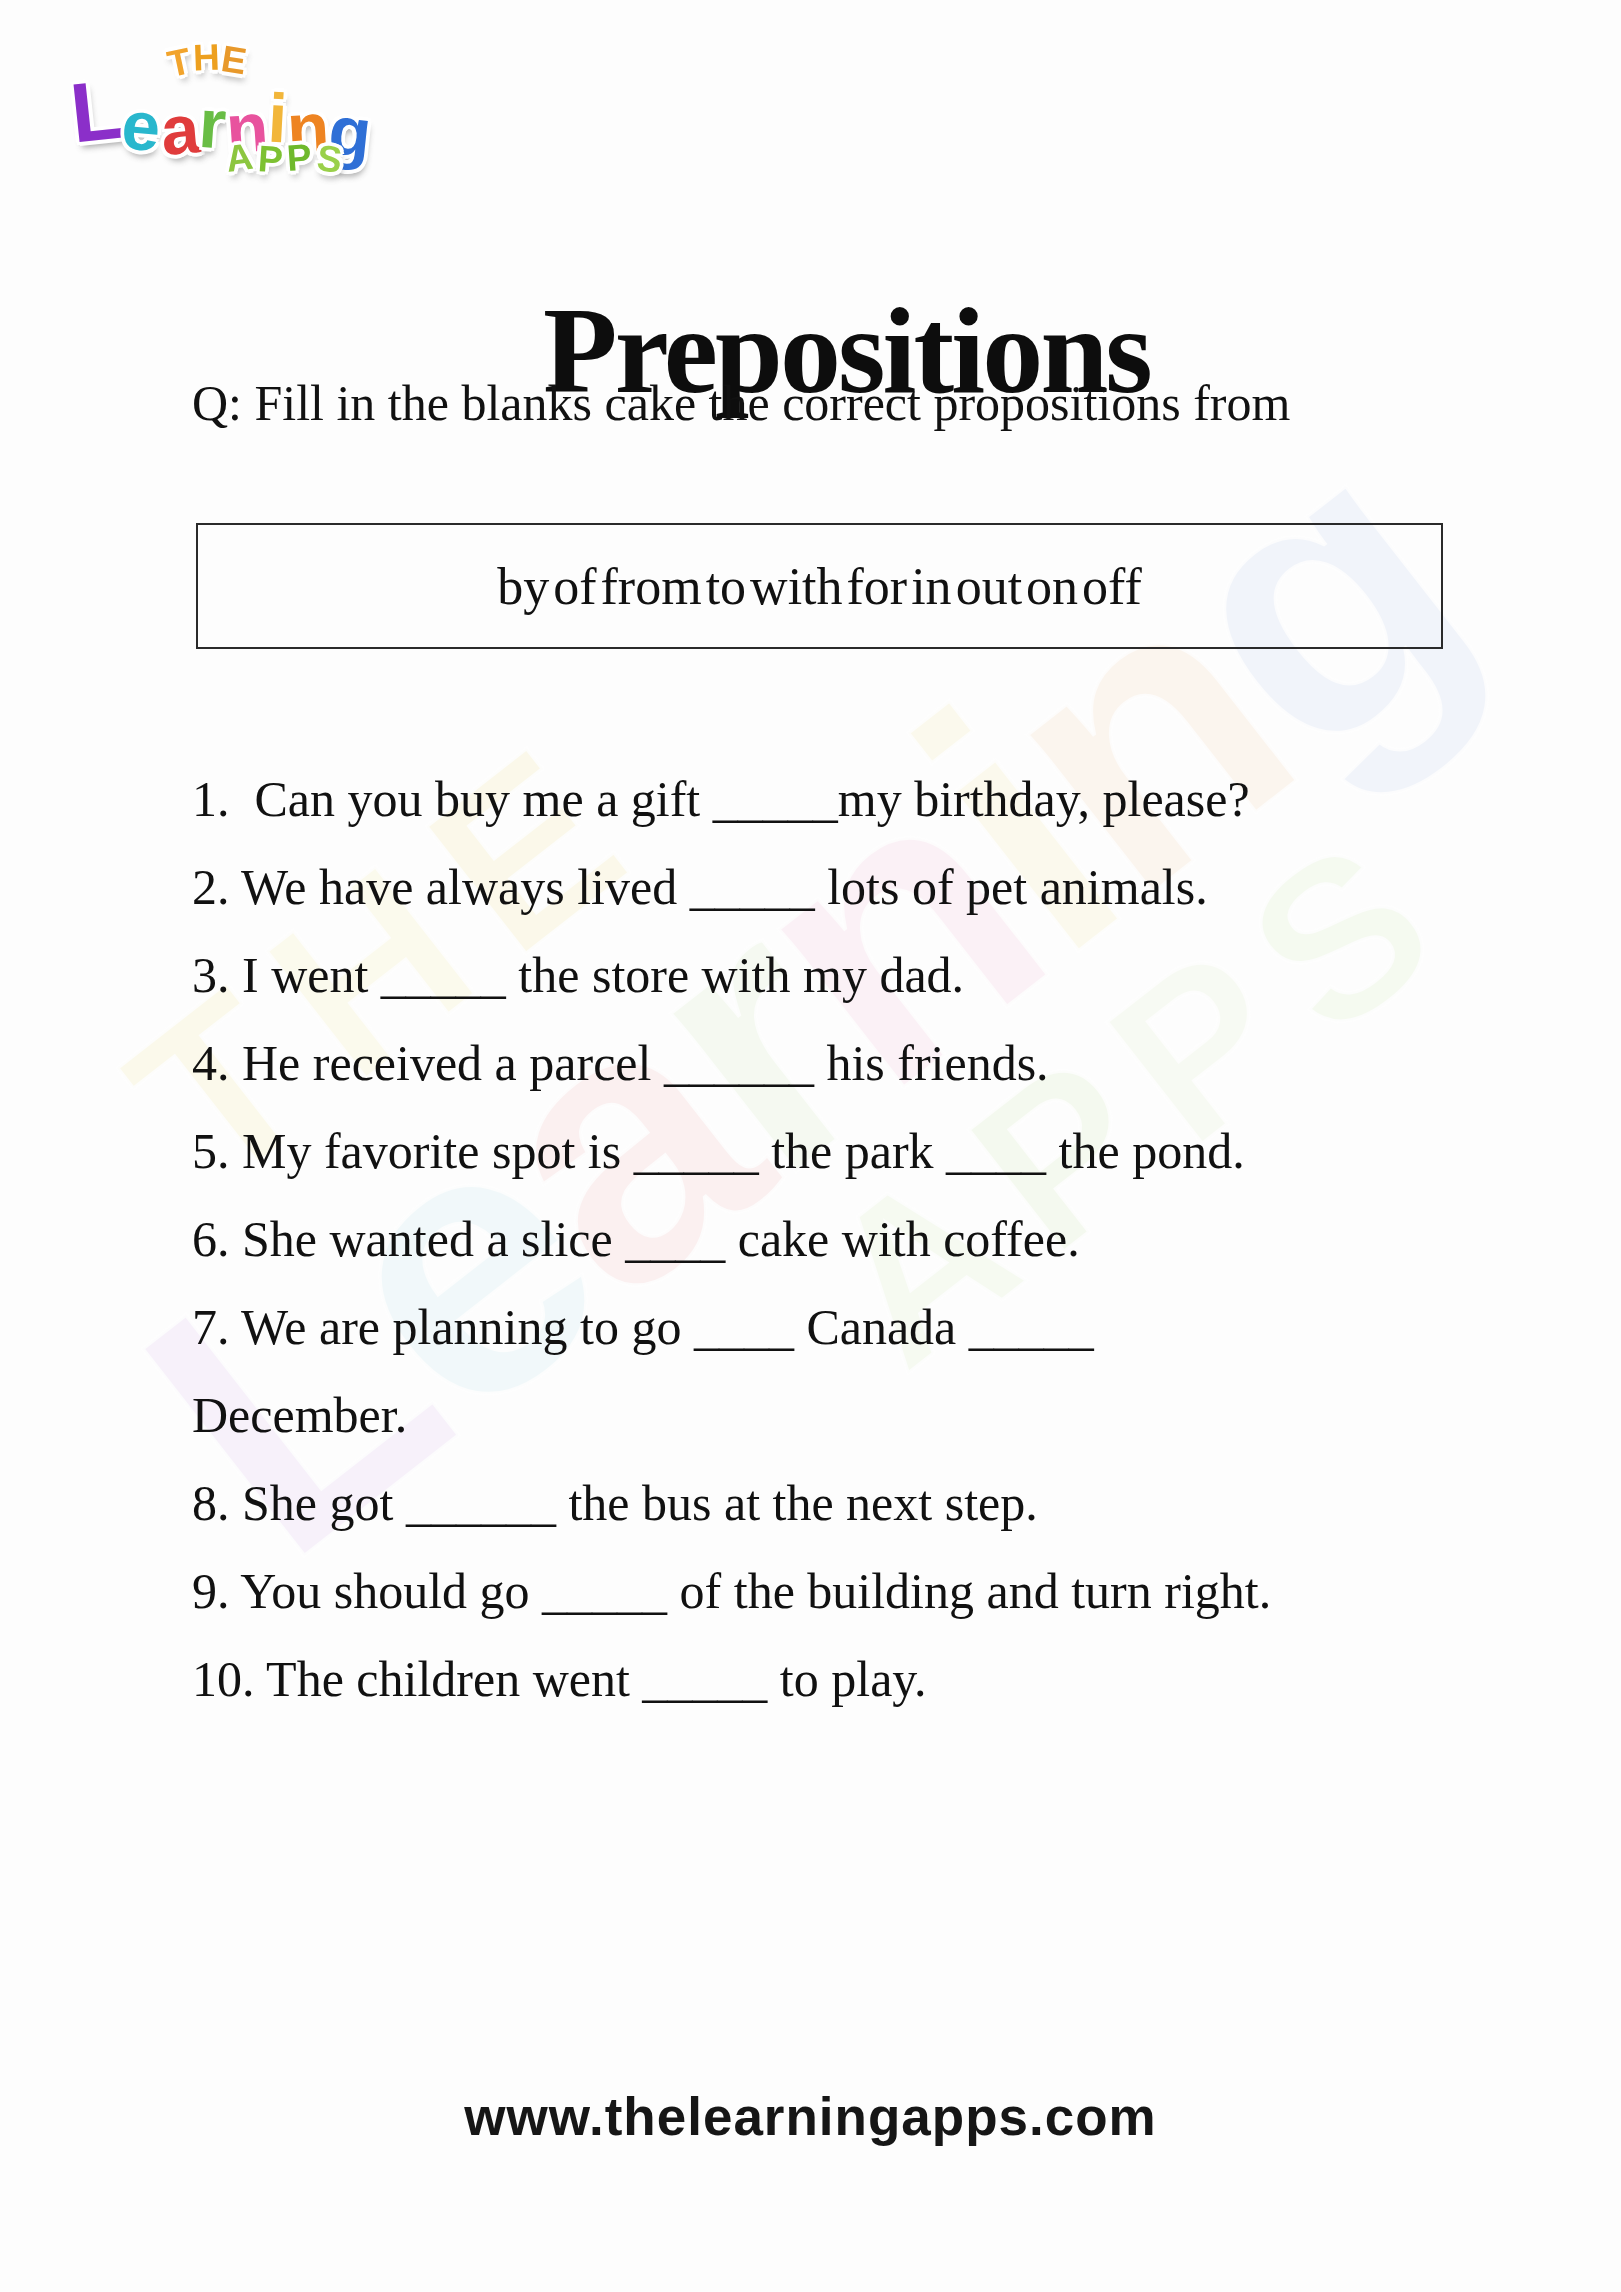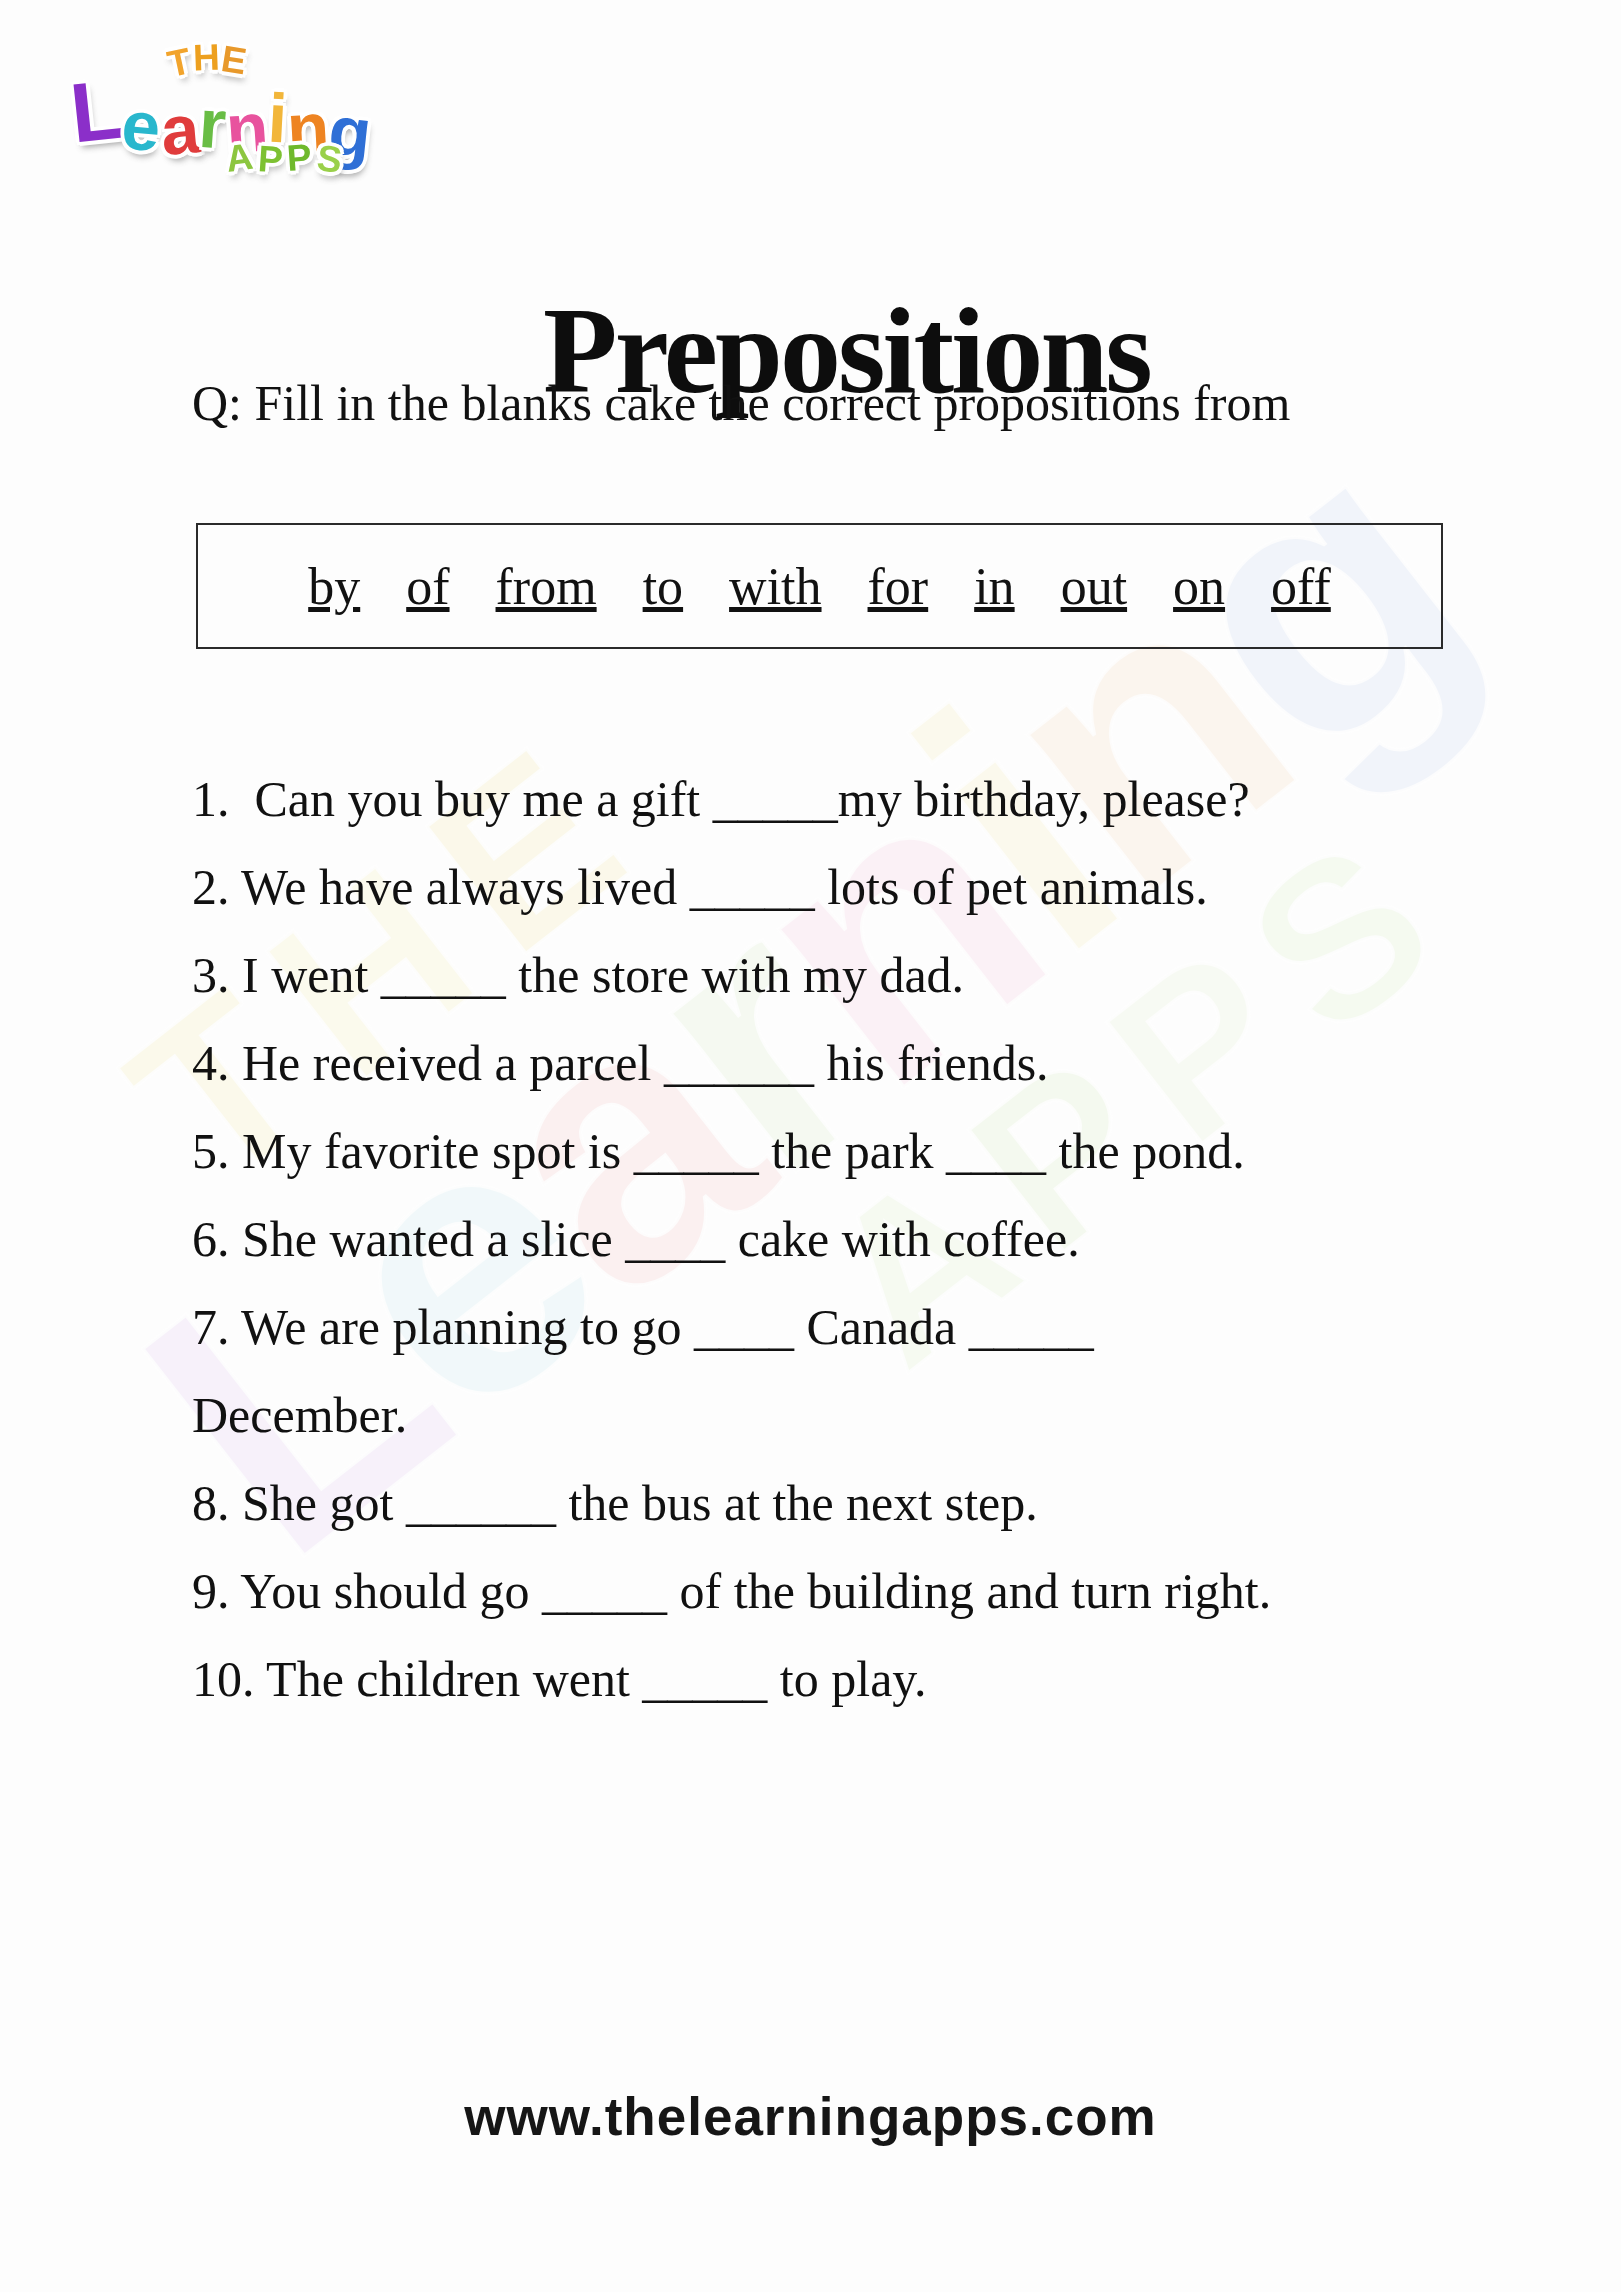--- a/index.html
+++ b/index.html
@@ -152,21 +152,21 @@
     width: 1243px;
     height: 122px;
     border: 2px solid #2a2a2a;
     background: transparent;
     z-index: 2;
     display: flex;
     align-items: center;
     justify-content: center;
     font-size: 52px;
   }
-  .word-bank .wb-word { margin: 0 23px; text-decoration: underline; }
+  .word-bank .wb-word { margin: 0 2px; }
 
   
   .questions {
     position: absolute;
     left: 192px;
     top: 755px;
     width: 1304px;
     z-index: 2;
   }
   .q-line {

